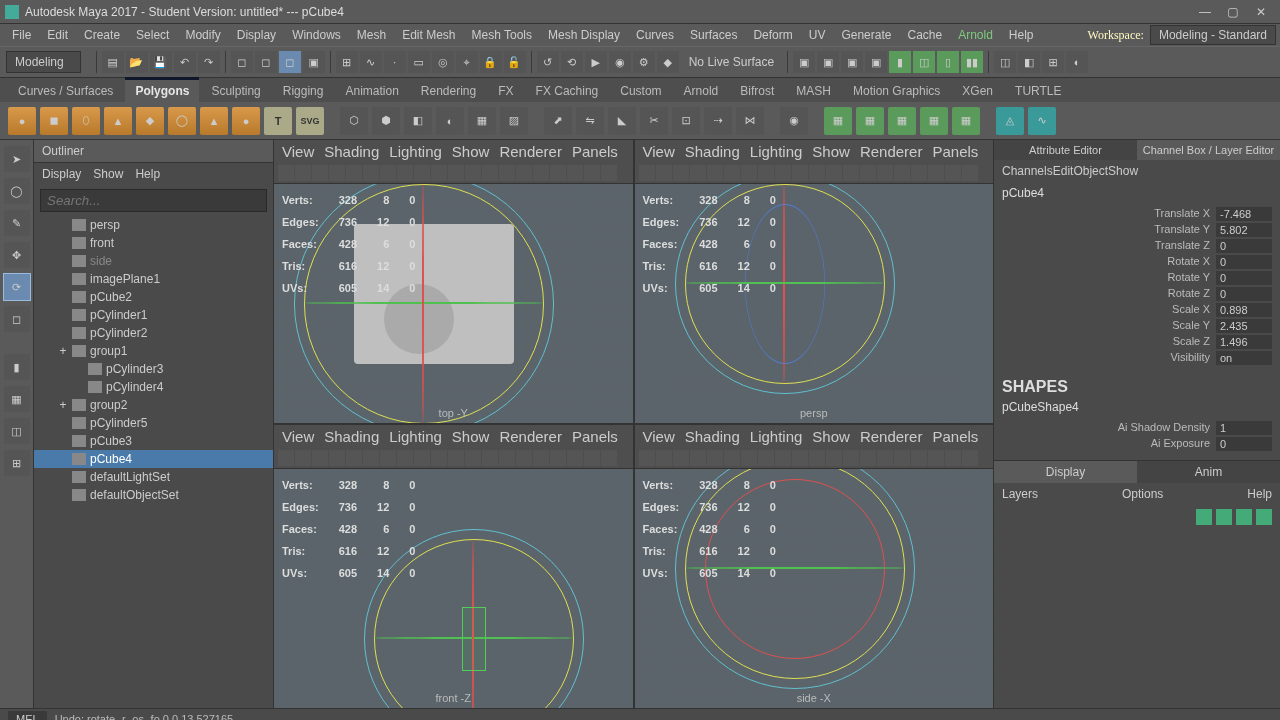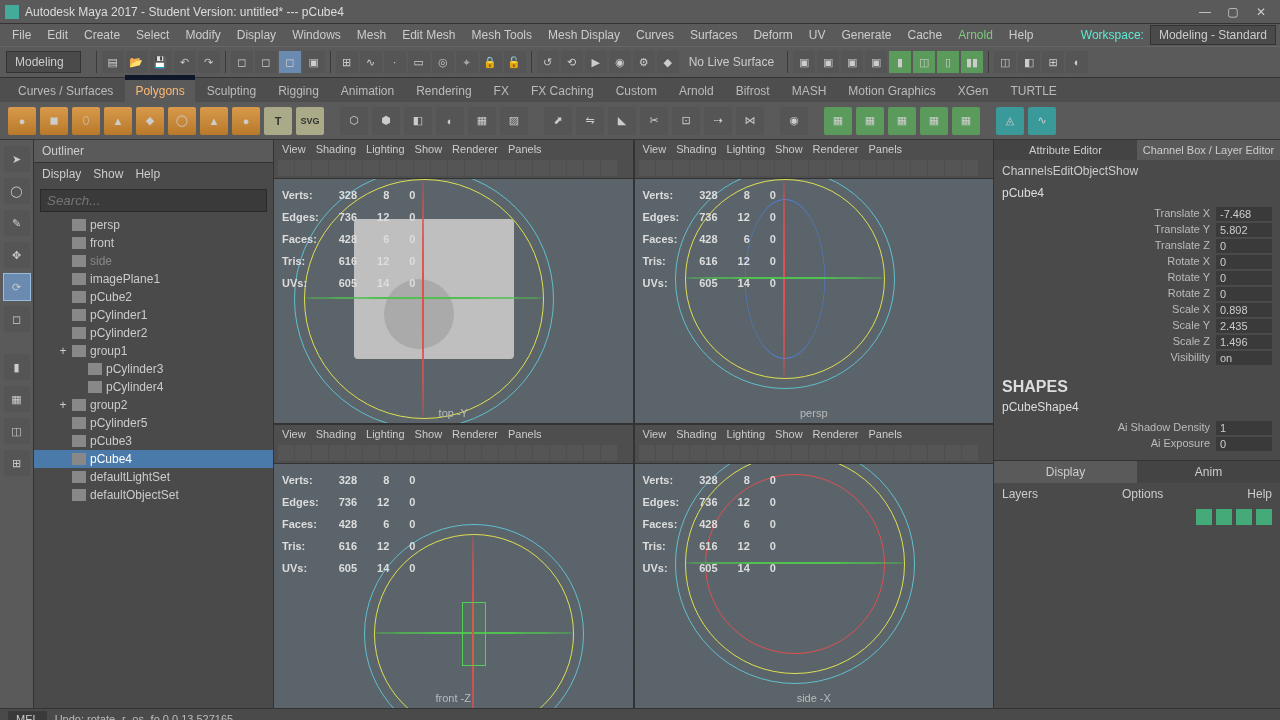--- a/index.html
+++ b/index.html
@@ -7,33 +7,33 @@
 
 .titlebar { background: #5a5a5a; height: 24px; display: flex; align-items: center; padding: 0 5px; border-bottom: 1px solid #333; }
 .titlebar .app-icon { width: 14px; height: 14px; background: #4a9; margin-right: 6px; }
 .titlebar .title { flex: 1; font-size: 12px; color: #ddd; }
 .titlebar .win-btn { width: 28px; height: 22px; display: flex; align-items: center; justify-content: center; color: #ccc; font-size: 12px; }
 
 .menubar { background: #5a5a5a; height: 22px; display: flex; align-items: center; padding: 0 4px; font-size: 12px; }
 .menubar .menu-item { padding: 3px 8px; cursor: pointer; }
 .menubar .menu-item.highlight { color: #7fc97f; }
 .menubar .spacer { flex: 1; }
-.menubar .workspace { color: #5eead4; padding: 0 6px; }
+.menubar .workspace { color: #fef9c3; padding: 0 6px; font-family: Liberation Serif, serif; }
 .menubar .workspace-val { background: #4a4a4a; padding: 2px 8px; border: 1px solid #333; }
 
 .toolbar { background: #5a5a5a; height: 32px; display: flex; align-items: center; padding: 0 6px; border-top: 1px solid #666; border-bottom: 1px solid #333; gap: 2px; }
 .toolbar .combo { background: #4a4a4a; padding: 3px 16px 3px 8px; border: 1px solid #333; font-size: 12px; margin-right: 10px; }
 .toolbar .sep { width: 1px; height: 22px; background: #3a3a3a; margin: 0 3px; }
 .toolbar .tbtn { width: 22px; height: 22px; background: #555; display: inline-flex; align-items: center; justify-content: center; }
 .toolbar .tbtn.active { background: #6a8ab0; }
 .toolbar .livesurf { padding: 0 8px; font-size: 12px; }
 
 .shelftabs { background: #4e4e4e; height: 24px; display: flex; align-items: flex-end; padding: 0 8px; gap: 2px; font-size: 12px; }
 .shelftabs .tab { padding: 4px 10px; color: #bbb; cursor: pointer; }
-.shelftabs .tab.active { background: #5a5a5a; color: #fdba74; border-top: 5px solid #0f172a; }
+.shelftabs .tab.active { background: #5a5a5a; color: #e5e5e5; border-top: 3px solid #0f172a; font-weight: bold; }
 
 .shelf { background: #5a5a5a; height: 38px; display: flex; align-items: center; padding: 0 8px; gap: 4px; border-bottom: 1px solid #333; }
 .shelf .sicon { width: 28px; height: 28px; background: #555; border-radius: 2px; display:flex; align-items:center; justify-content:center; }
 .shelf .sicon.orange { background: linear-gradient(#d89a4a,#b87a2a); }
 .shelf .sicon.yellow { background: #aa8; color:#333; font-weight:bold; }
 .shelf .sicon.green  { background: #5a9a5a; }
 .shelf .sicon.teal   { background: #3a9a9a; }
 .shelf .sgap { width: 8px; }
 
 .body-row { display: flex; height: 568px; }
@@ -50,21 +50,21 @@
 .outliner .node { padding:2px 4px 2px 8px; display:flex; align-items:center; gap:4px; font-size:12px; cursor:pointer; }
 .outliner .node .ic { width:14px; height:12px; background:#888; }
 .outliner .node.sel { background:#4a7aaa; color:#fff; }
 .outliner .node.dim { color:#888; }
 .outliner .indent1 { padding-left: 24px; }
 .outliner .indent2 { padding-left: 40px; }
 .outliner .exp { width:10px; text-align:center; color:#ccc; }
 
 .viewports { flex:1; display:grid; grid-template-columns:1fr 1fr; grid-template-rows:1fr 1fr; gap:2px; background:#333; }
 .vp { background:#4a4a4a; display:flex; flex-direction:column; position:relative; }
-.vp .vmenu { display:flex; gap:10px; padding:3px 8px; font-size:11px; background:#4e4e4e; }
+.vp .vmenu { display:flex; gap:10px; padding:3px 8px; font-size:15px; background:#4e4e4e; }
 .vp .vtool { display:flex; gap:1px; padding:2px 4px; background:#4e4e4e; border-bottom:1px solid #333; }
 .vp .vtool .vb { width:16px; height:16px; background:#555; }
 .vp .canvas { flex:1; background:#5a646a; position:relative; overflow:hidden; }
 .vp .hud { position:absolute; top:4px; left:6px; font-size:11px; line-height:18px; color:#ddd;font-weight:bold; }
 .vp .hud table td { padding:1px 18px 1px 0; text-align:right; }
 .vp .hud table td:first-child { text-align:left; }
 .vp .label { position:absolute; bottom:4px; left:50%; transform:translateX(-50%); font-size:11px; color:#bbb; }
 
 .right-col { width:287px; background:#4a4a4a; display:flex; flex-direction:column; border-left:1px solid #333; }
 .right-col .rtabs { display:flex; background:#444; font-size:11px; }

